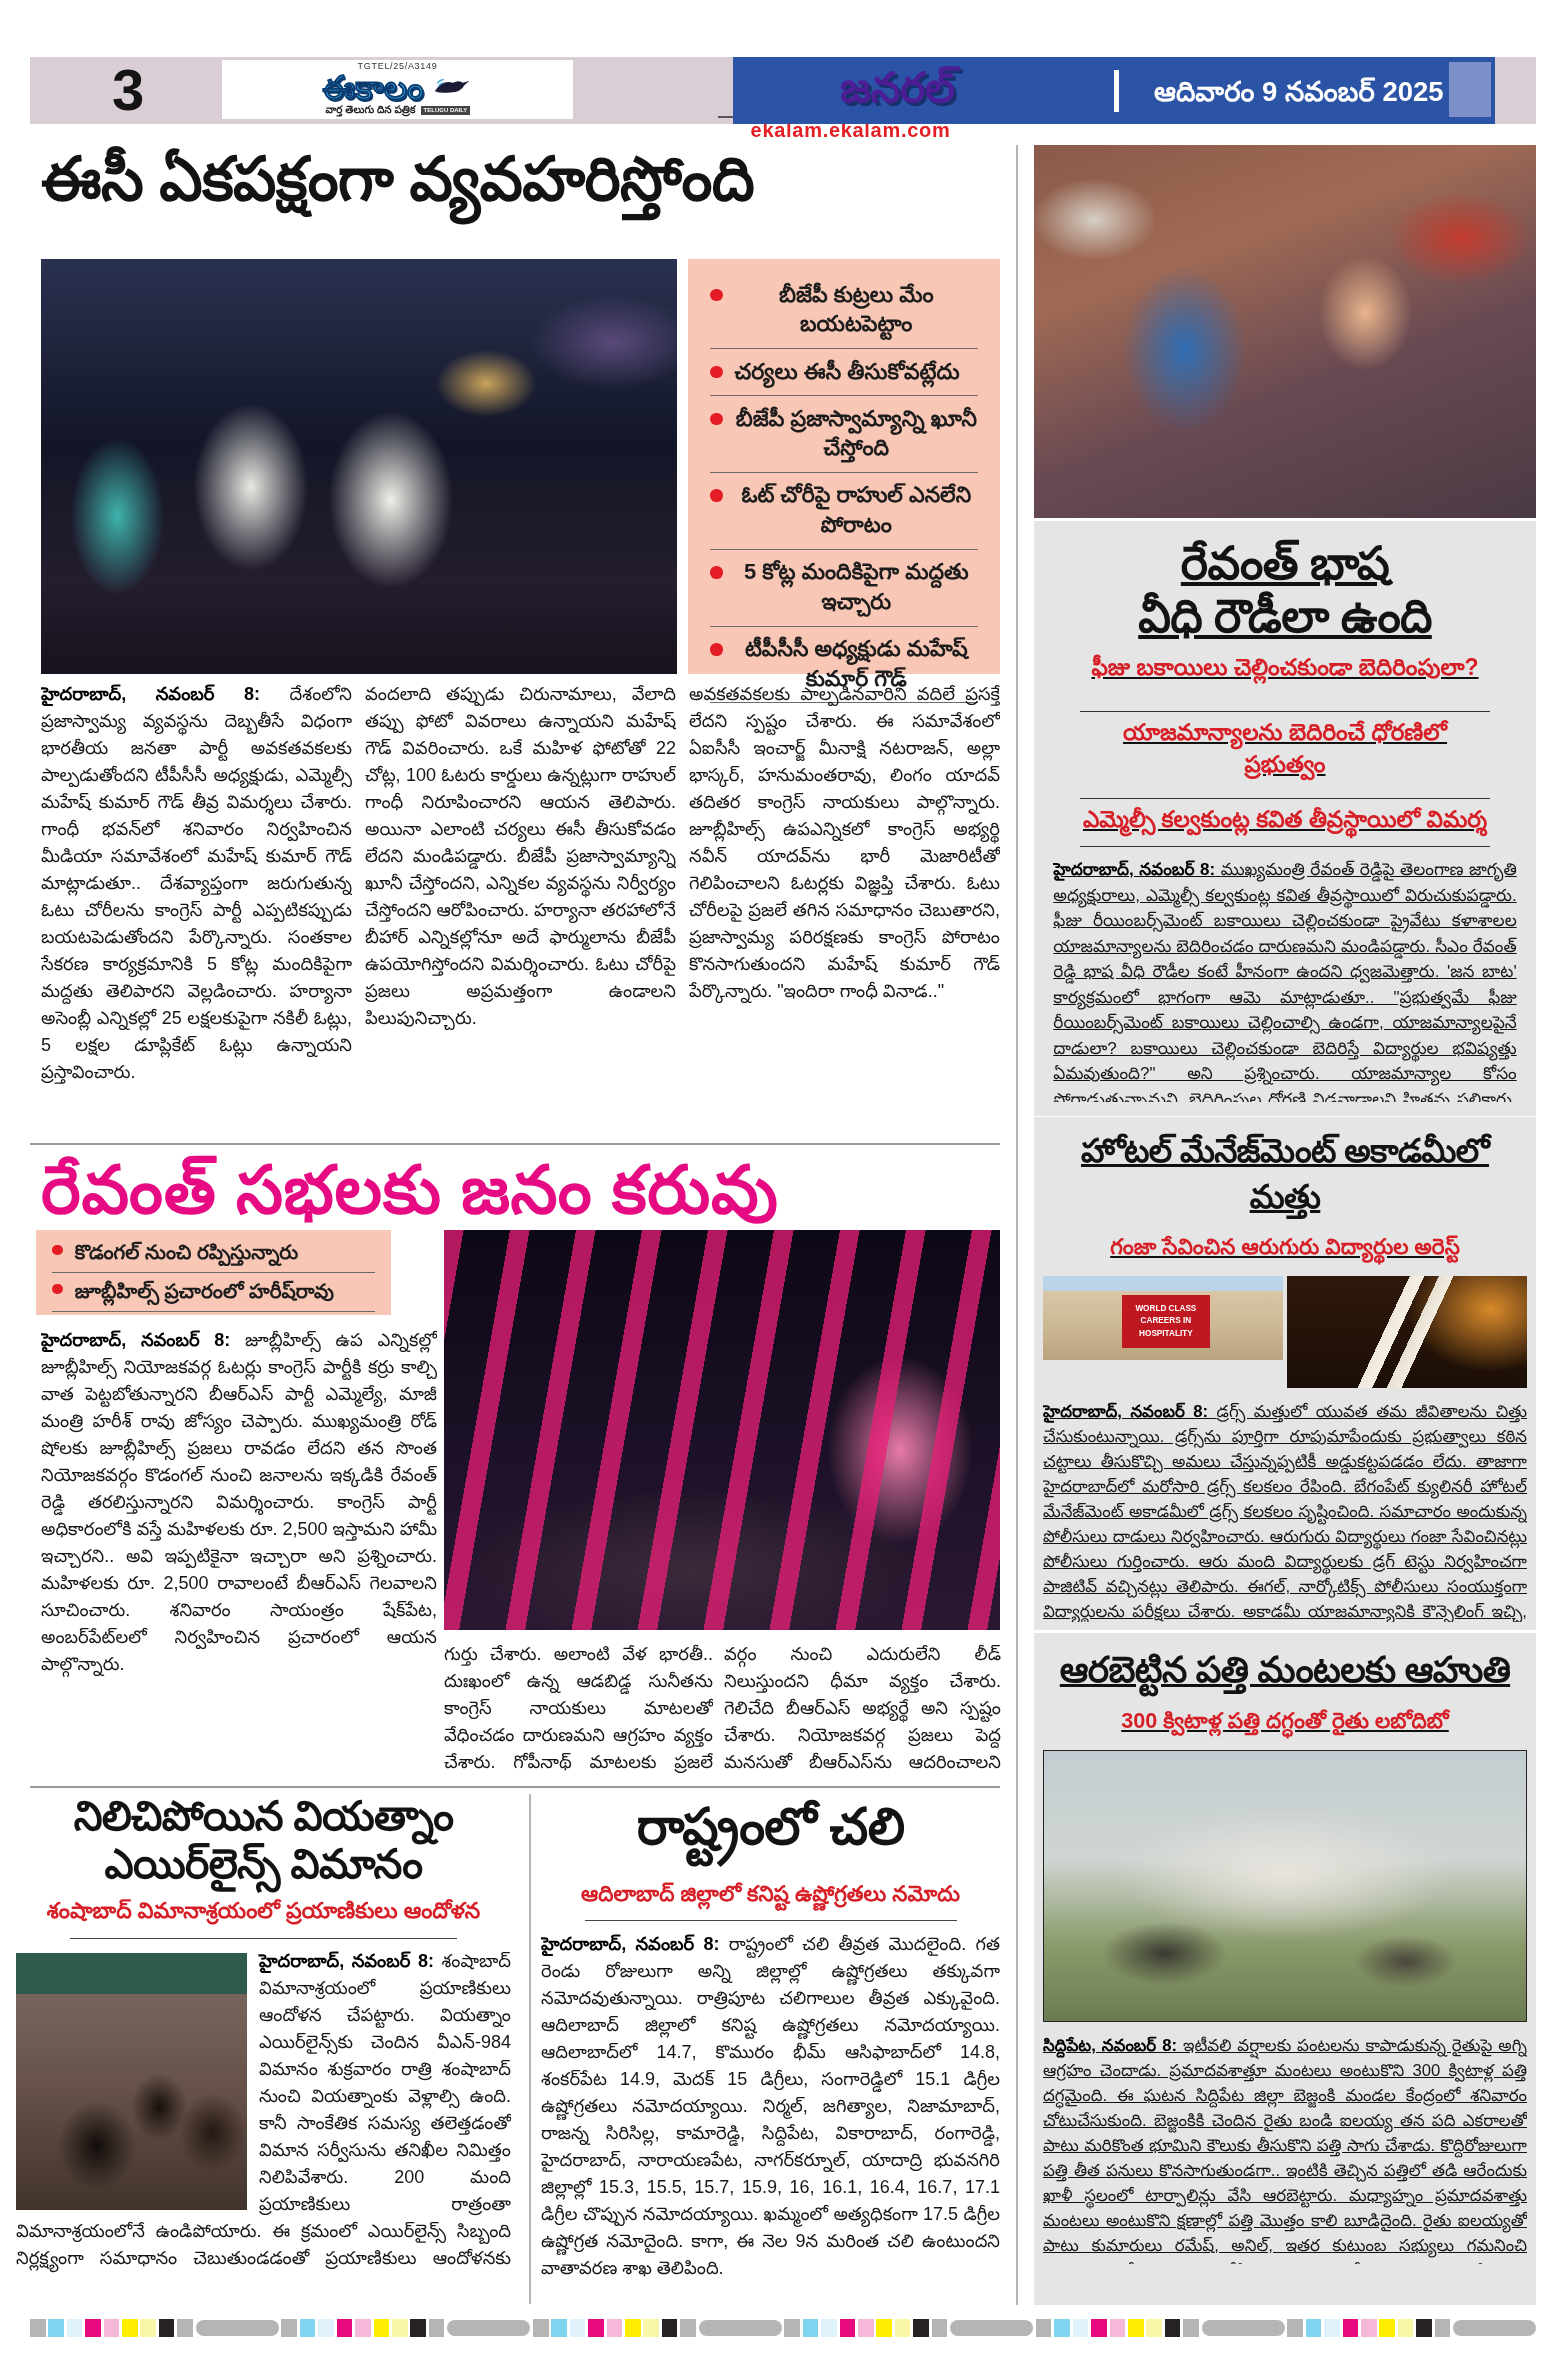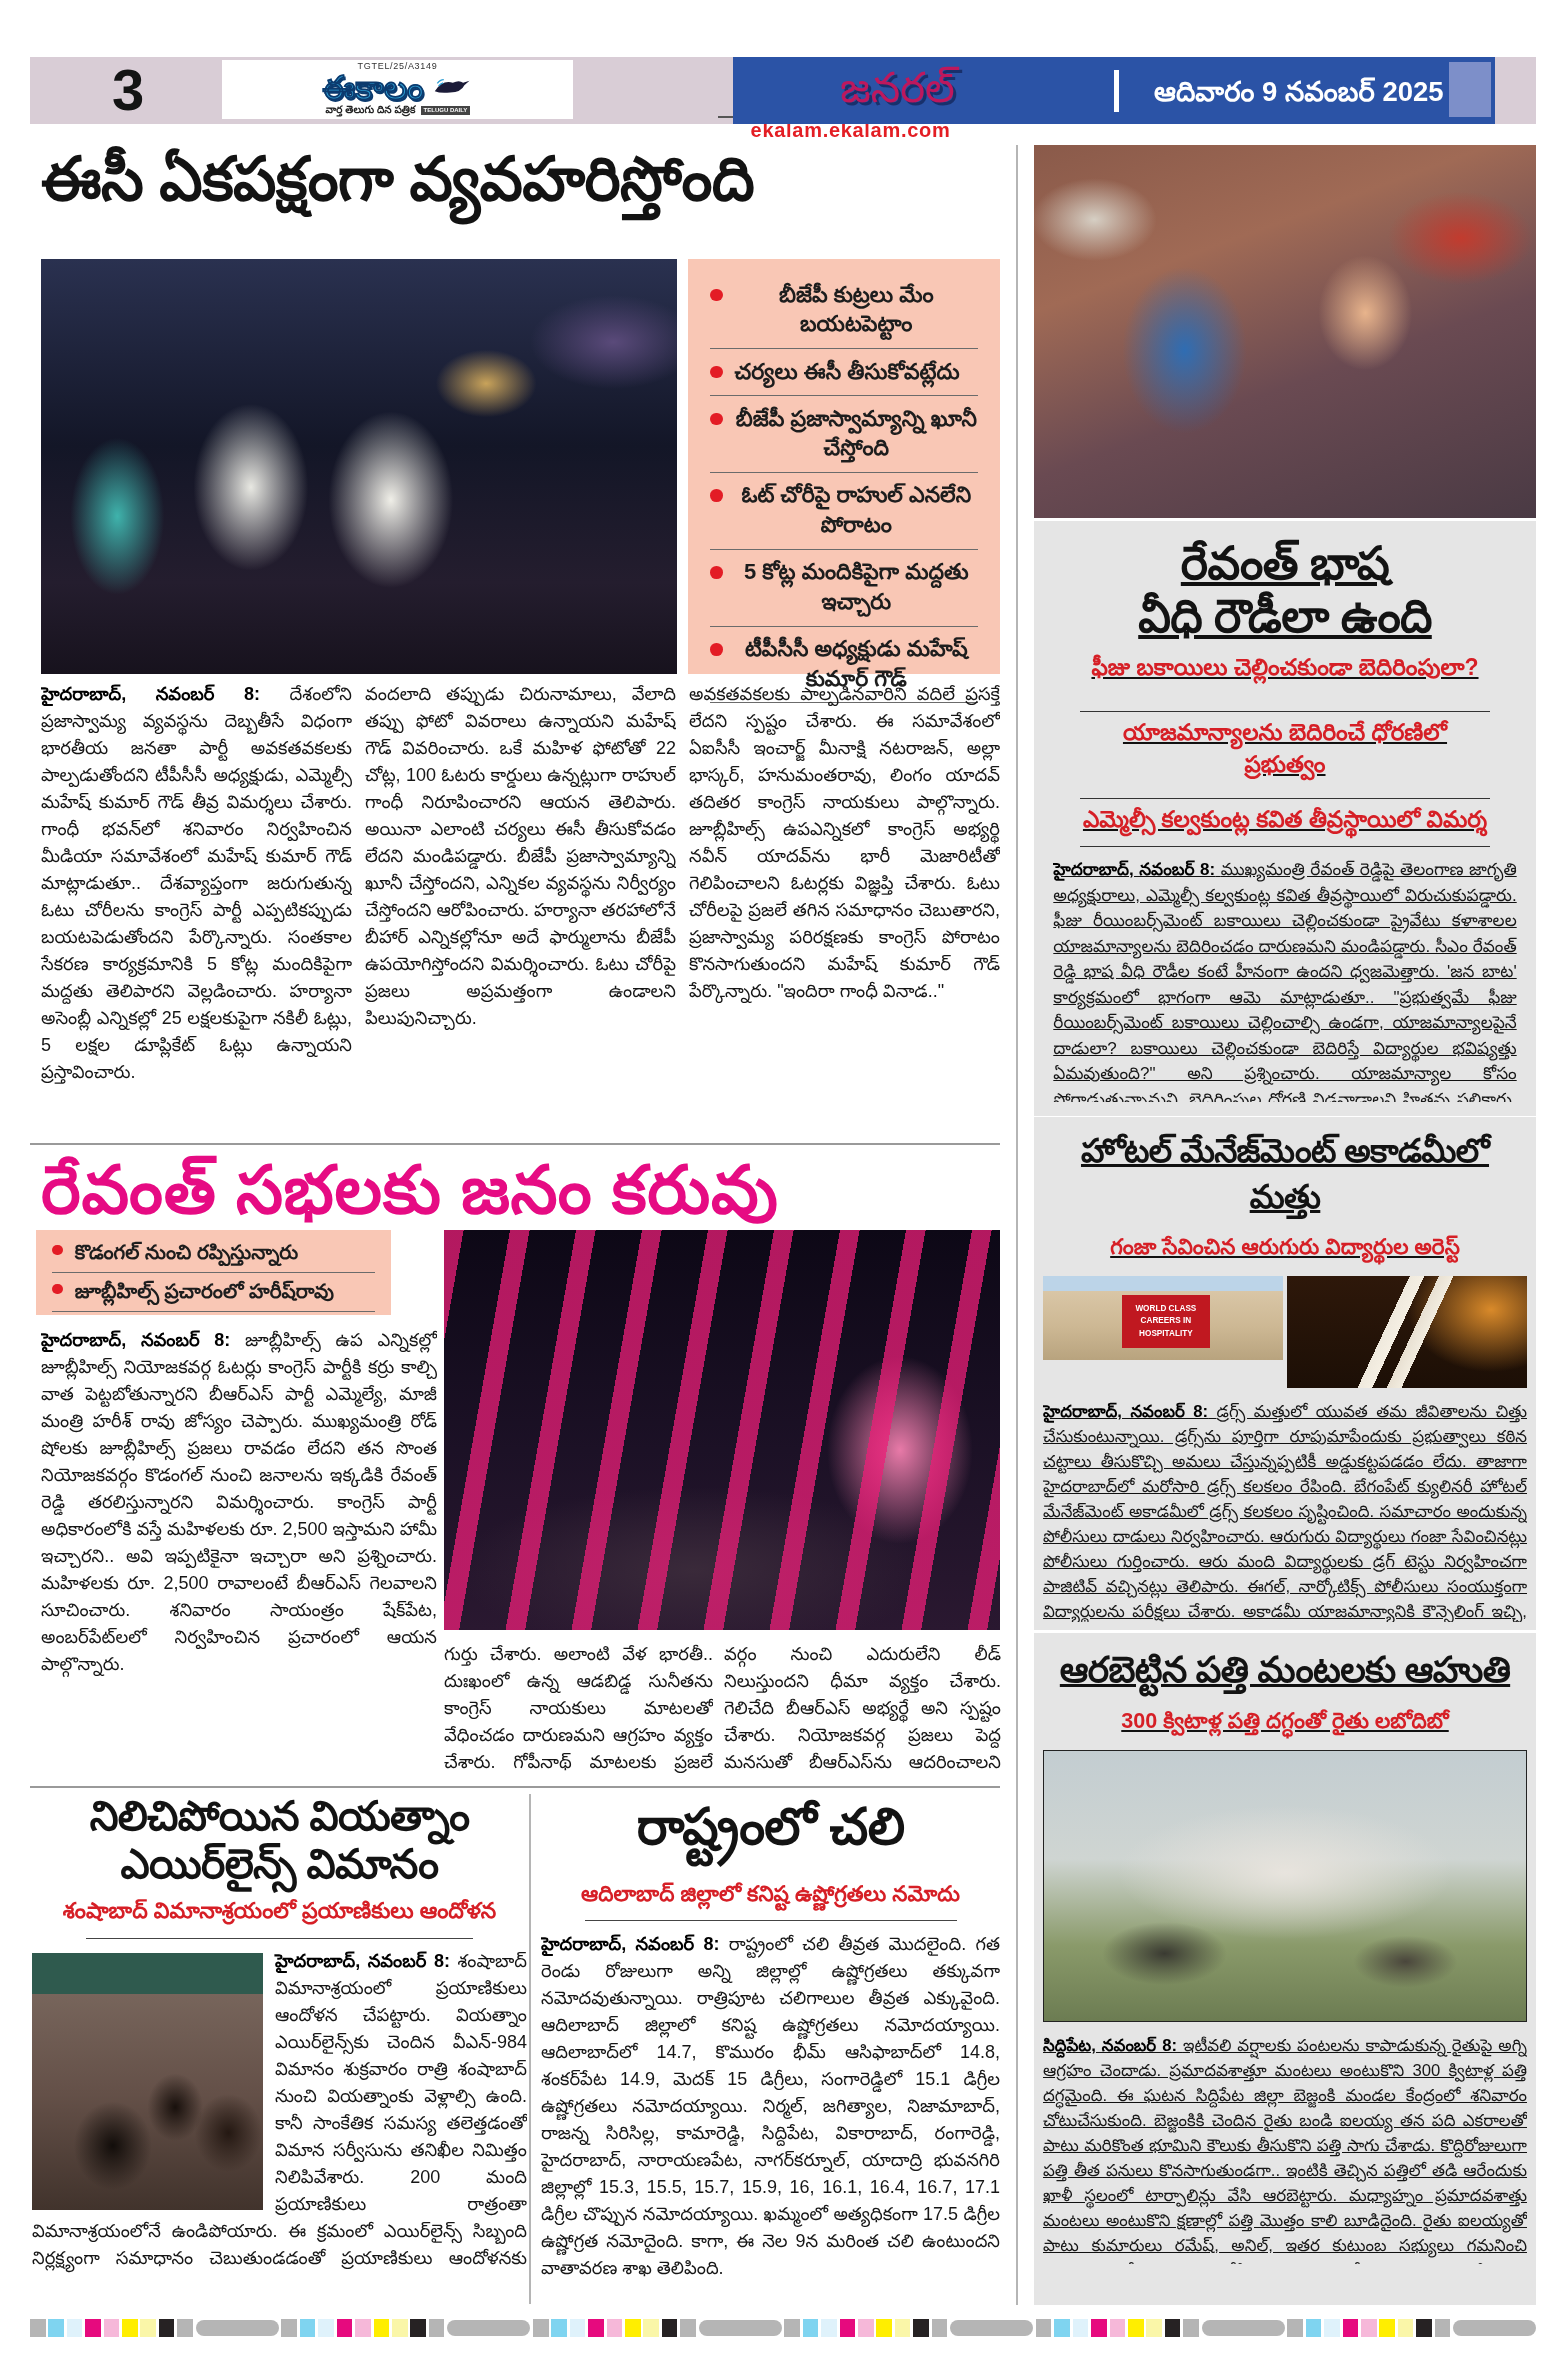--- a/index.html
+++ b/index.html
@@ -22,21 +22,21 @@
   .fb span{color:#fff;font-size:33px;font-weight:800;font-family:"Liberation Serif",serif;}
   .yt{left:812px;background:#e62117;}
   .yt span{width:0;height:0;border-left:15px solid #fff;border-top:9px solid transparent;border-bottom:9px solid transparent;}
   .ig{left:875px;background:radial-gradient(circle at 25% 110%, #fdcb52 0%, #f75b3b 35%, #d335a8 65%, #7638fa 100%);}
   .ig .cam{width:24px;height:24px;border:3px solid #fff;border-radius:6.7px;position:relative;}
   .ig .cam i{position:absolute;left:5.2px;top:5.2px;width:7.4px;height:7.4px;border:2.2px solid #fff;border-radius:50%;}
   .hdr-line{left:718px;top:116px;width:265px;height:1.5px;background:#555;}
   .site-url{left:718px;top:119px;width:265px;text-align:center;font-size:20px;font-weight:700;color:#e31e24;letter-spacing:0.7px;}
   .blue-bar{left:733px;top:57px;width:762px;height:67px;background:#2b53a6;}
   .blue-light{left:1449px;top:62px;width:42px;height:55px;background:#7d8fc9;}
-  .section-name{left:840px;top:64px;font-size:42px;font-weight:400;color:#be185d;text-shadow:3px 3px 0 rgba(10,20,60,.55);}
+  .section-name{left:840px;top:64px;font-size:42px;font-weight:700;color:#4c1d95;text-shadow:3px 3px 0 rgba(10,20,60,.55);}
   .blue-div{left:1114px;top:70px;width:4.5px;height:42px;background:#fff;}
   .hdr-date{left:1154px;top:76px;font-size:27.5px;font-weight:700;color:#fff;}
   
   .headline{font-weight:800;color:#131313;letter-spacing:-0.7px;}
   .kicker{font-weight:700;color:#d61f26;text-align:center;}
   .body-text{font-size:18px;line-height:1.5;text-align:justify;color:#161616;overflow:hidden;}
   .body-text b{color:#000;}
   .rule-h{background:#9a9a9a;height:1.5px;}
   .rule-v{background:#b5b5b5;width:1.5px;}
   .pinkbox{background:#e5e5e5;text-decoration:underline;}
@@ -231,21 +231,21 @@
     <div class="kicker" style="font-size:21.6px;margin-top:9px;">300 క్విటాళ్ల పత్తి దగ్ధంతో రైతు లబోదిబో</div>
     <div class="photo ph-fire" style="margin-top:12px;width:100%;height:272px;border:1.5px solid #222;box-sizing:border-box;"></div>
     <div class="body-text" style="margin-top:10.4px;height:231px;font-size:16.7px;">
       <b>సిద్దిపేట, నవంబర్ 8:</b>
       <span>ఇటీవలి వర్షాలకు పంటలను కాపాడుకున్న రైతుపై అగ్ని ఆగ్రహం చెందాడు. ప్రమాదవశాత్తూ మంటలు అంటుకొని 300 క్విటాళ్ల పత్తి దగ్ధమైంది. ఈ ఘటన సిద్దిపేట జిల్లా బెజ్జంకి మండల కేంద్రంలో శనివారం చోటుచేసుకుంది. బెజ్జంకికి చెందిన రైతు బండి ఐలయ్య తన పది ఎకరాలతో పాటు మరికొంత భూమిని కౌలుకు తీసుకొని పత్తి సాగు చేశాడు. కొద్దిరోజులుగా పత్తి తీత పనులు కొనసాగుతుండగా.. ఇంటికి తెచ్చిన పత్తిలో తడి ఆరేందుకు ఖాళీ స్థలంలో టార్పాలిన్లు వేసి ఆరబెట్టారు. మధ్యాహ్నం ప్రమాదవశాత్తు మంటలు అంటుకొని క్షణాల్లో పత్తి మొత్తం కాలి బూడిదైంది. రైతు ఐలయ్యతో పాటు కుమారులు రమేష్, అనిల్, ఇతర కుటుంబ సభ్యులు గమనించి మంటలు ఆర్పే ప్రయత్నం చేసినా సాధ్యం కాలేదు. అగ్నిమాపక సిబ్బంది ఘటనా స్థలికి చేరుకుని మంటలను అదుపులోకి తెచ్చారు. సుమారు 300 క్విటాళ్ల పత్తి కాలి బూడిదవడంతో లక్షల్లో నష్టం వాటిల్లిందని రైతు కుటుంబం లబోదిబోమంటోంది. ప్రభుత్వం ఆదుకోవాలని వేడుకుంటున్నారు.</span>
     </div>
   </div>
 
   <div class="abs rule-h" style="left:30px;top:1786px;width:970px;"></div>
 
-  <div class="abs" style="left:32px;top:1792px;width:495px;height:513px;">
+  <div class="abs" style="left:16px;top:1792px;width:495px;height:513px;">
     <div class="headline" style="text-align:center;font-size:41px;line-height:1.18;">నిలిచిపోయిన వియత్నాం</div>
     <div class="headline" style="text-align:center;font-size:41px;line-height:1.18;">ఎయిర్‌లైన్స్ విమానం</div>
     <div class="kicker" style="font-size:22px;margin:9px 15px 0 15px;">శంషాబాద్ విమానాశ్రయంలో ప్రయాణికులు ఆందోళన</div>
     <div class="rule-h" style="margin:9px auto 0 auto;width:387px;background:#444;"></div>
     <div class="body-text" style="margin-top:9px;height:327px;">
       <span class="photo ph-airport" style="float:left;width:231px;height:257px;margin:4.5px 12px 4.5px 0;display:block;"></span>
       <b>హైదరాబాద్, నవంబర్ 8:</b>
       <span>శంషాబాద్ విమానాశ్రయంలో ప్రయాణికులు ఆందోళన చేపట్టారు. వియత్నాం ఎయిర్‌లైన్స్‌కు చెందిన వీఎన్-984 విమానం శుక్రవారం రాత్రి శంషాబాద్ నుంచి వియత్నాంకు వెళ్లాల్సి ఉంది. కానీ సాంకేతిక సమస్య తలెత్తడంతో విమాన సర్వీసును తనిఖీల నిమిత్తం నిలిపివేశారు. 200 మంది ప్రయాణికులు రాత్రంతా విమానాశ్రయంలోనే ఉండిపోయారు. ఈ క్రమంలో ఎయిర్‌లైన్స్ సిబ్బంది నిర్లక్ష్యంగా సమాధానం చెబుతుండడంతో ప్రయాణికులు ఆందోళనకు దిగారు. మరో విమానం ఏర్పాటు చేయాలని డిమాండ్ చేశారు. ఉదయం 11 గంటలకు అధికారులు ప్రత్యామ్నాయ ఏర్పాట్లు ప్రకటించారు. రీషెడ్యూల్ చేసిన విమానంలో ప్రయాణికులను పంపేందుకు చర్యలు తీసుకుంటున్నామని ఎయిర్‌పోర్టు వర్గాలు తెలిపాయి. దీంతో 6 గంటల ఆలస్యంగా విమానం బయలుదేరింది. ఢిల్లీ, ముంబయి, శివమొగ్గ విమానాలకు కనెక్టింగ్ సమస్యలు తలెత్తాయి. గోవా వెళ్లాల్సిన విమానం ఆలస్యంగా నడిచింది.</span>
     </div>
   </div>

